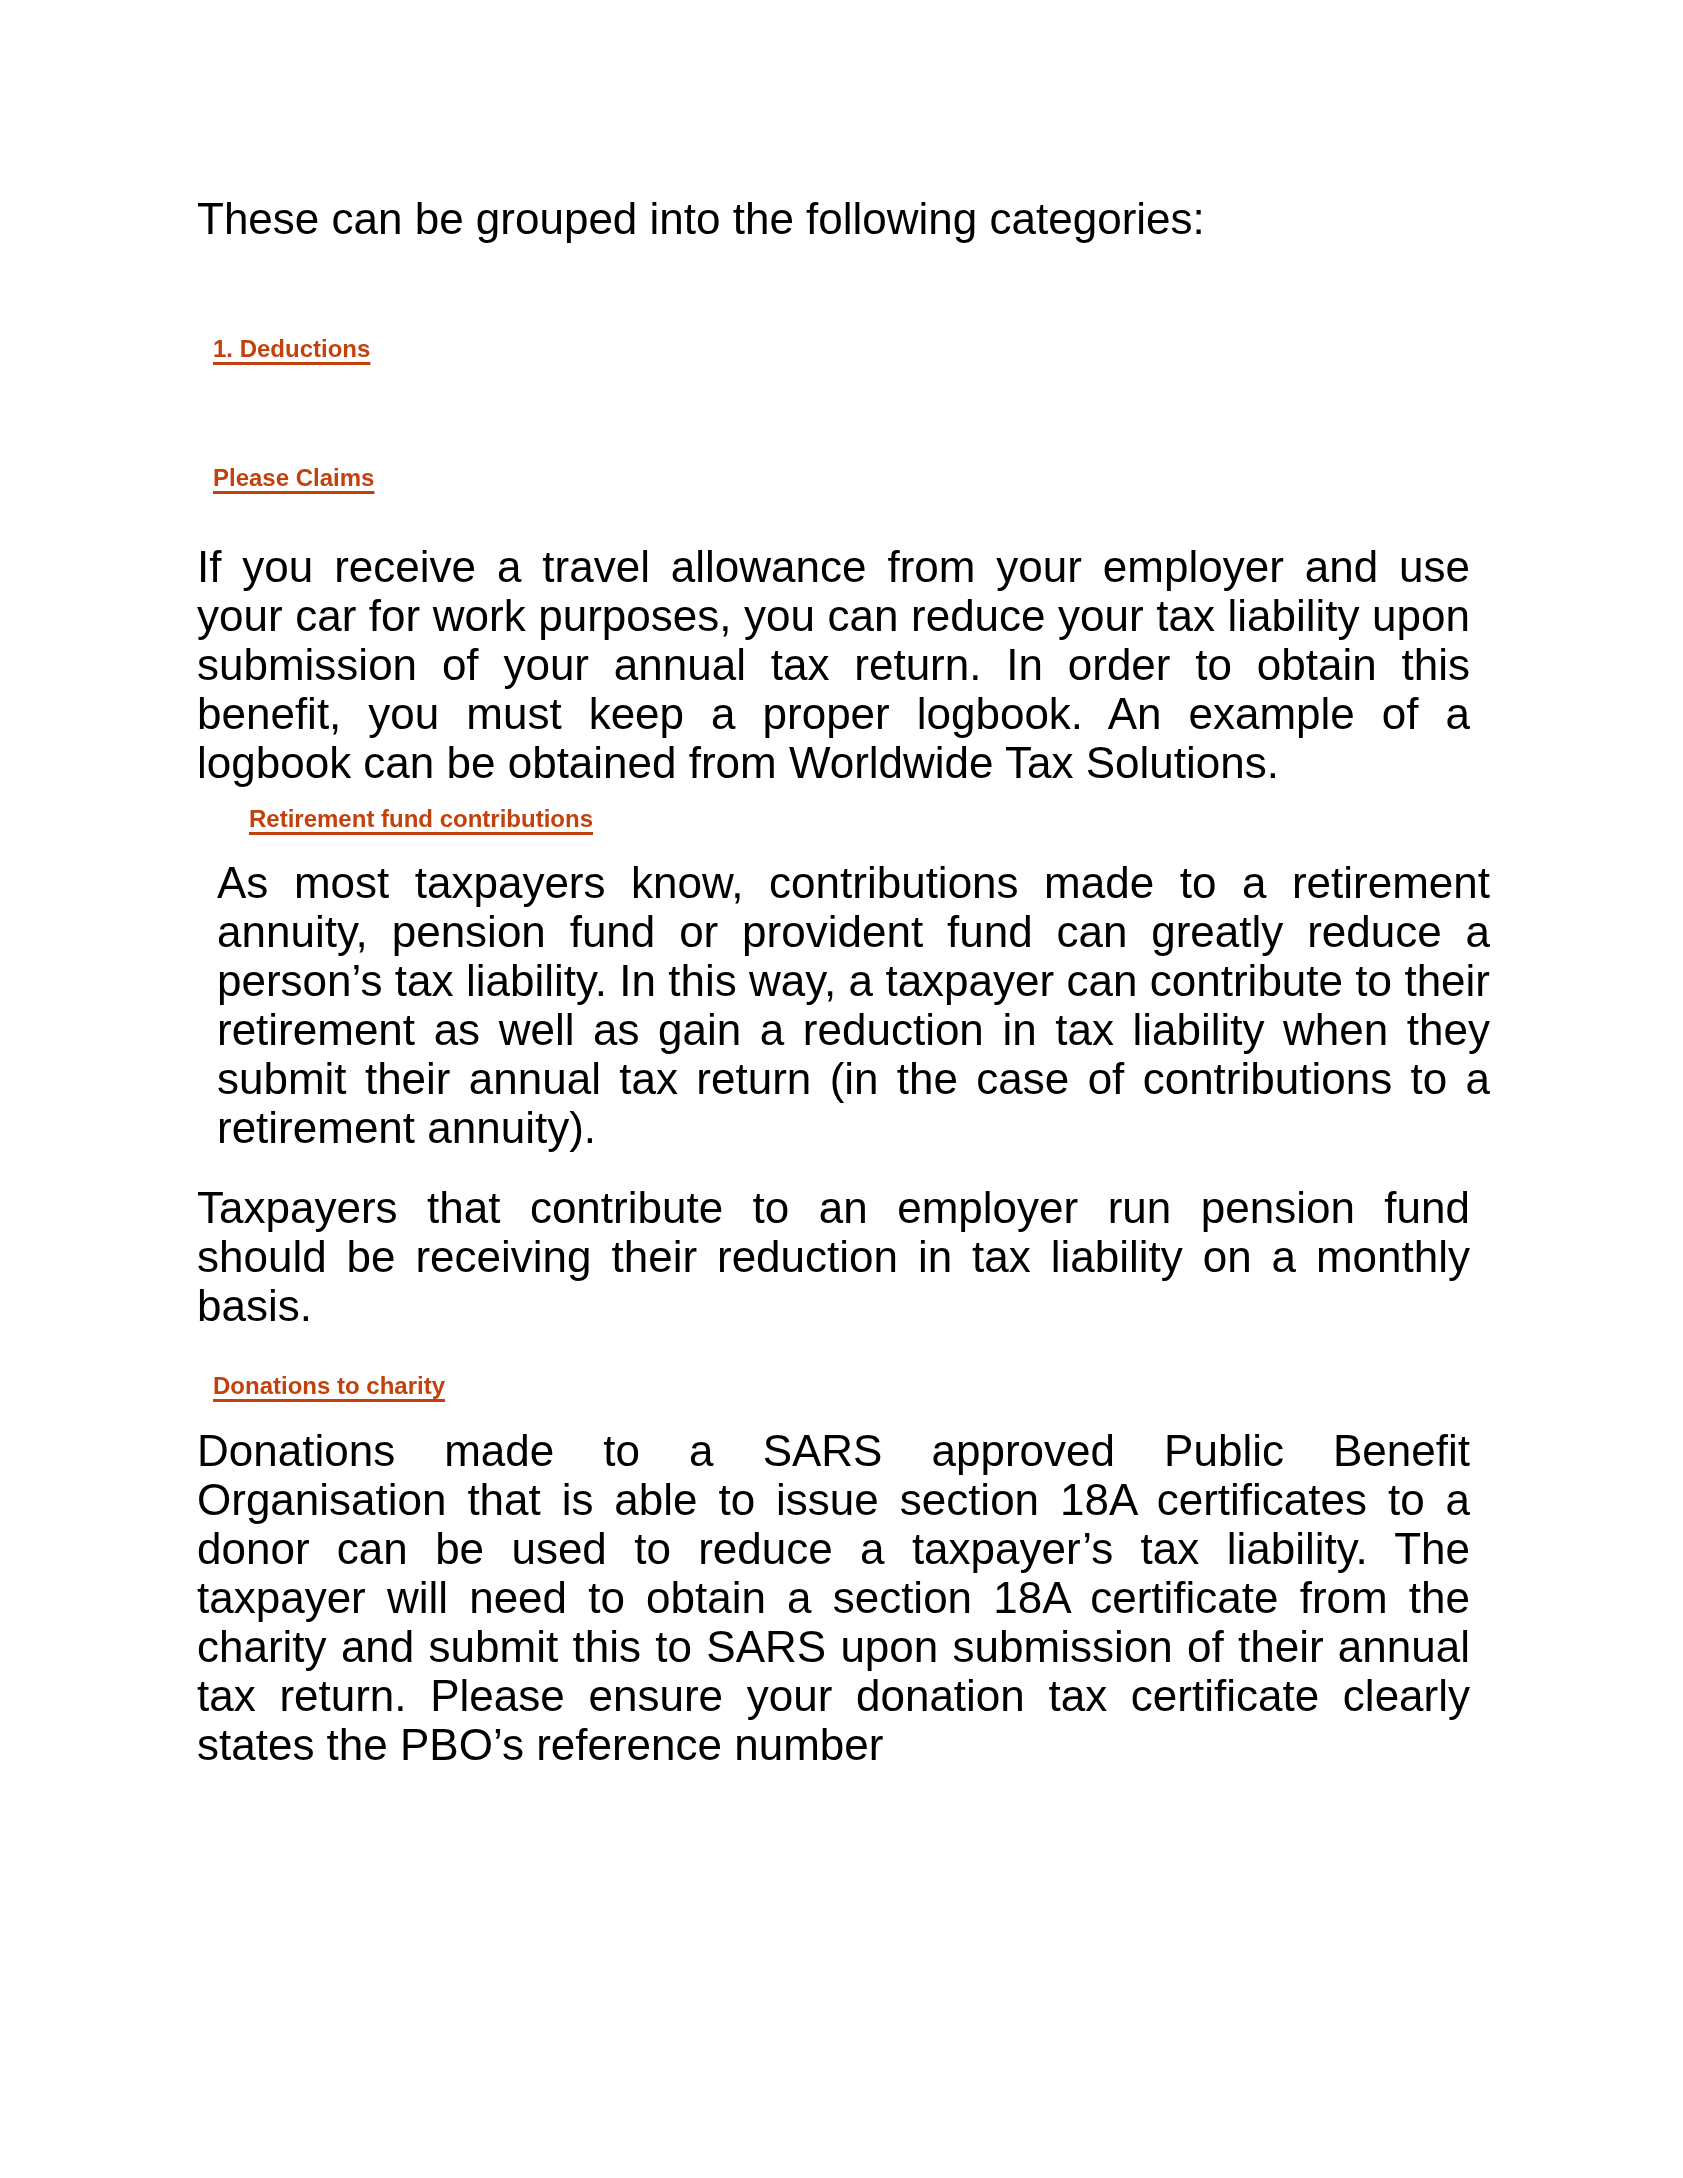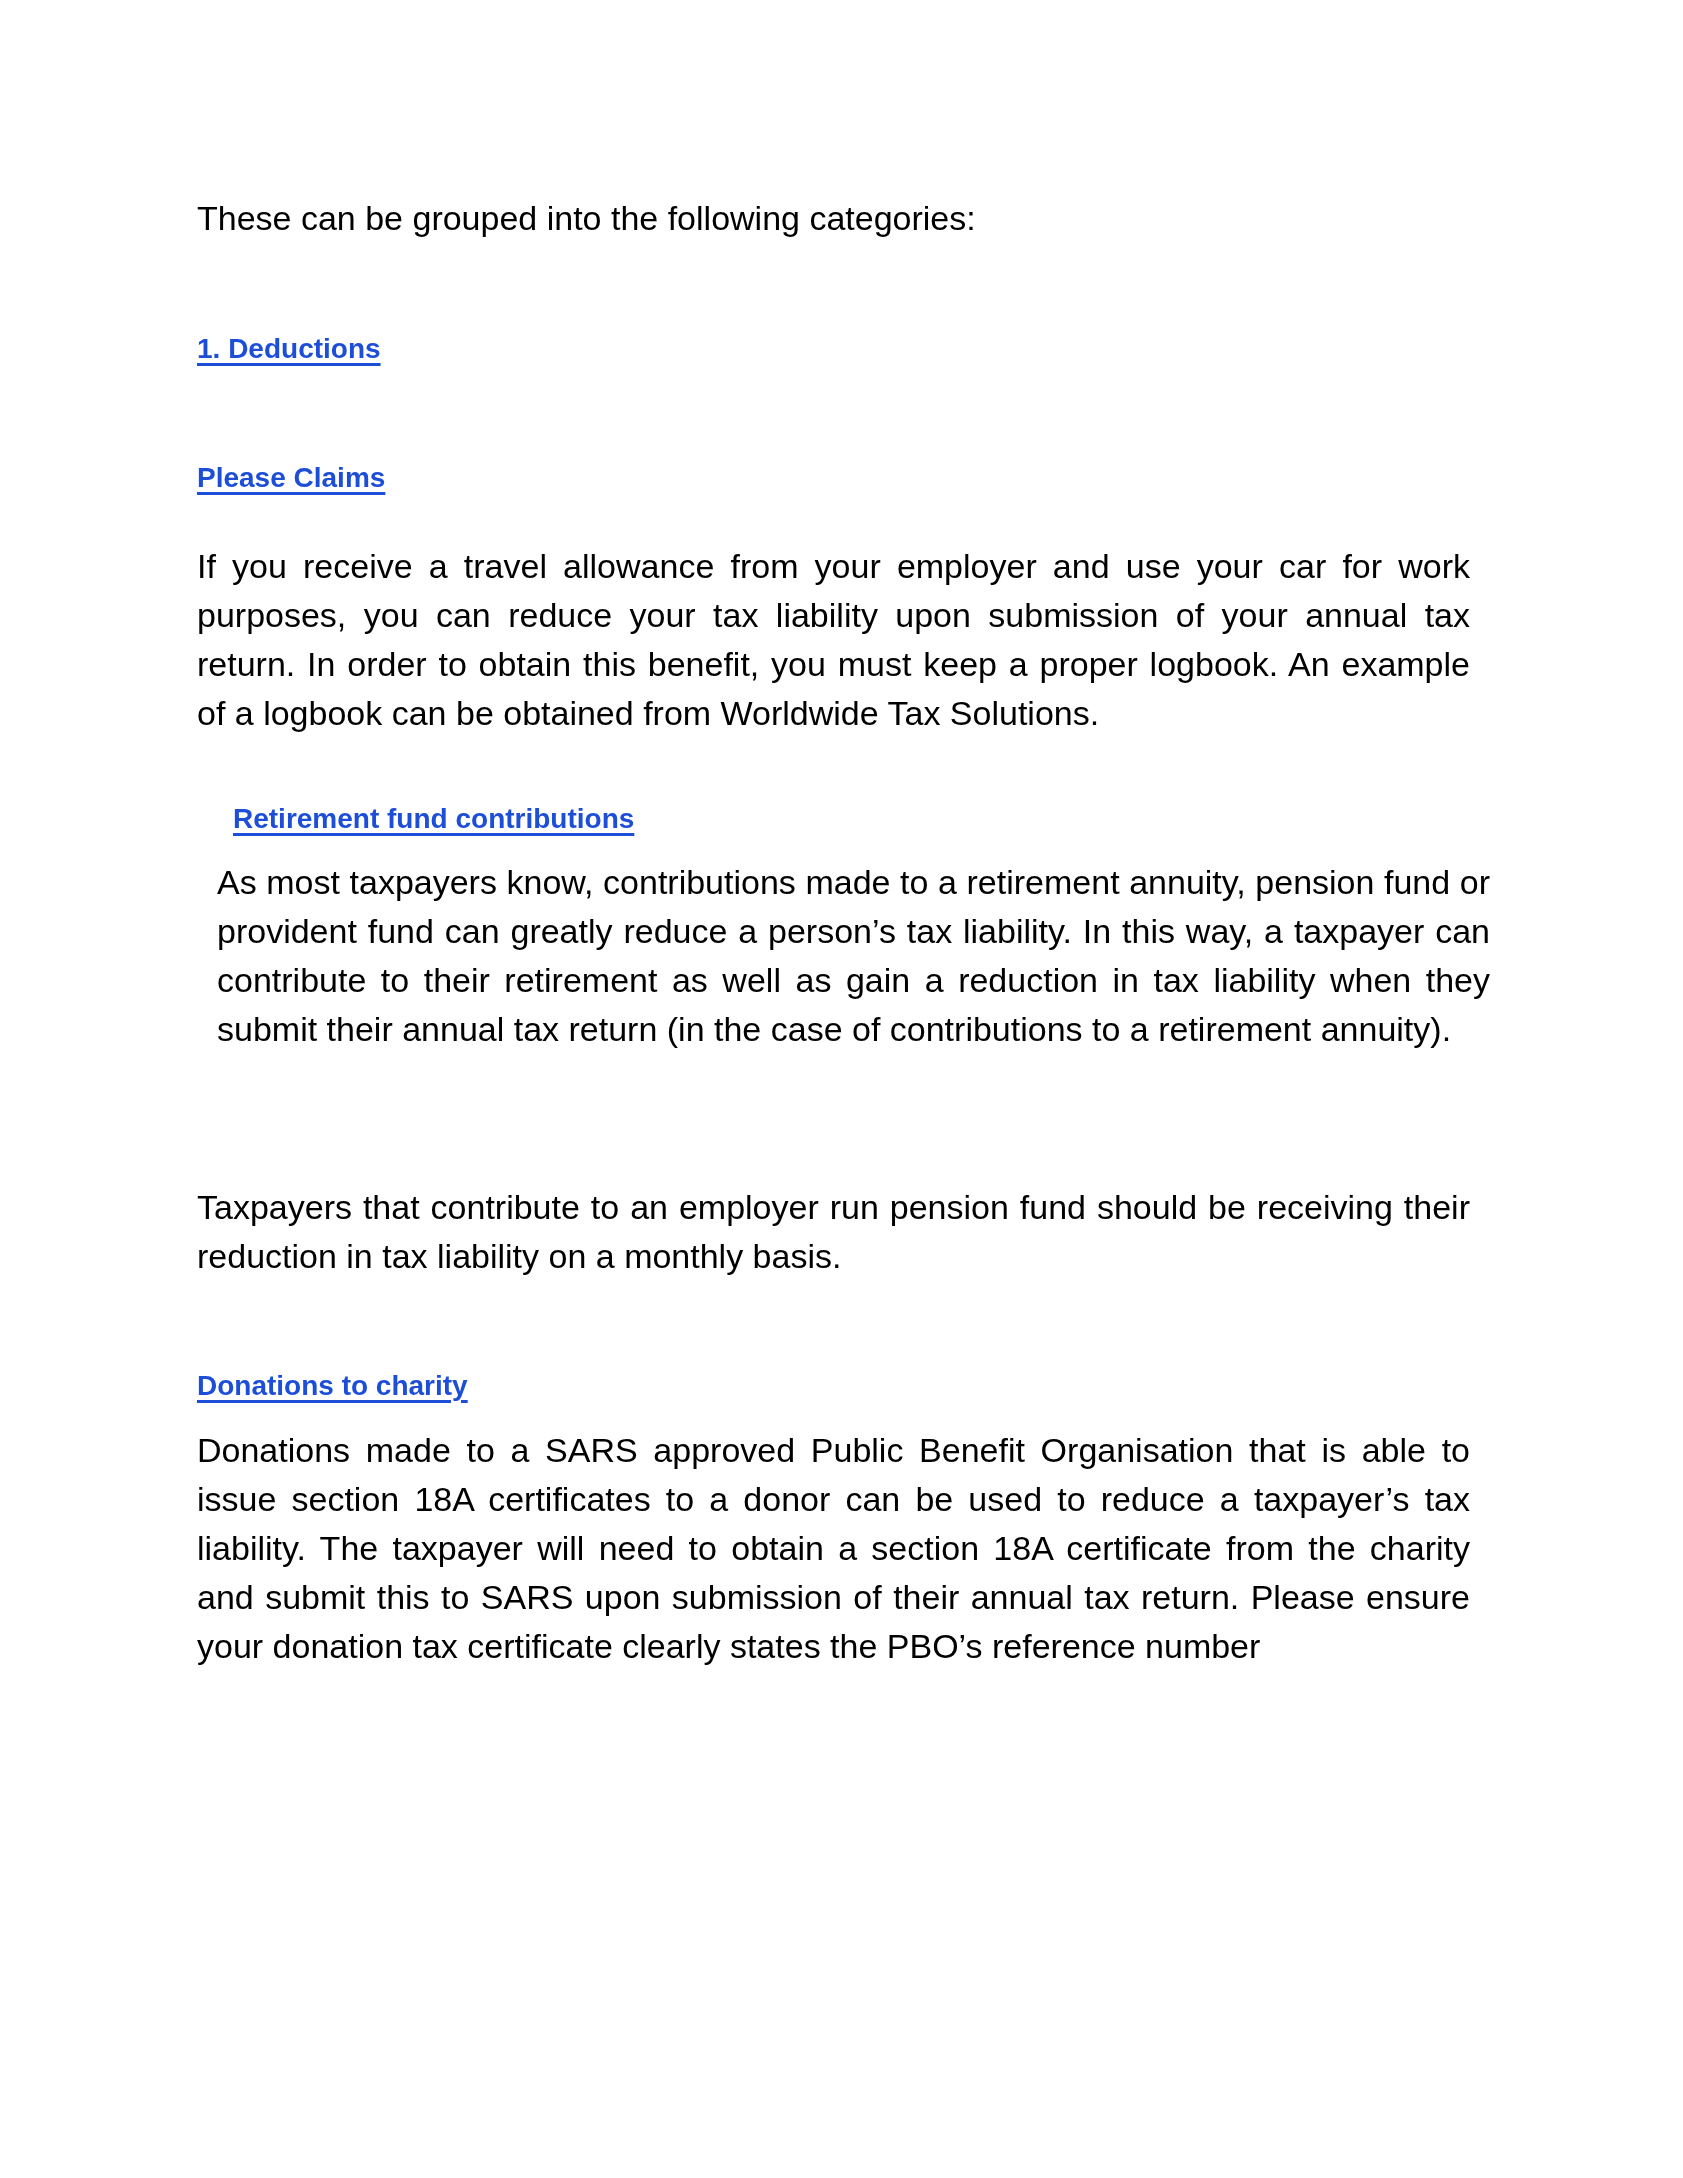--- a/index.html
+++ b/index.html
@@ -18,33 +18,33 @@
     .page {
       position: absolute;
       left: 197px;
       top: 0;
       width: 1273px;
     }
     .block {
       position: absolute;
       left: 0;
       width: 1273px;
-      font-size: 34px;
+      font-size: 44px;
       line-height: 49px;
       margin: 0;
     }
     .intro { top: 194px; }
     .heading {
       position: absolute;
-      left: 0;
+      left: 16px;
       margin: 0;
-      font-size: 28px;
+      font-size: 24px;
       line-height: 49px;
       font-weight: bold;
-      color: #1d4ed8;
+      color: #c2410c;
       text-decoration: underline;
       text-decoration-thickness: 3px;
       text-underline-offset: 5px;
       white-space: nowrap;
     }
     .h-deductions { top: 324px; }
     .h-travel { top: 453px; }
     .p-travel { top: 542px; }
     .h-retire { top: 794px; margin-left: 36px; }
     .p-retire { top: 858px; margin-left: 20px; }

